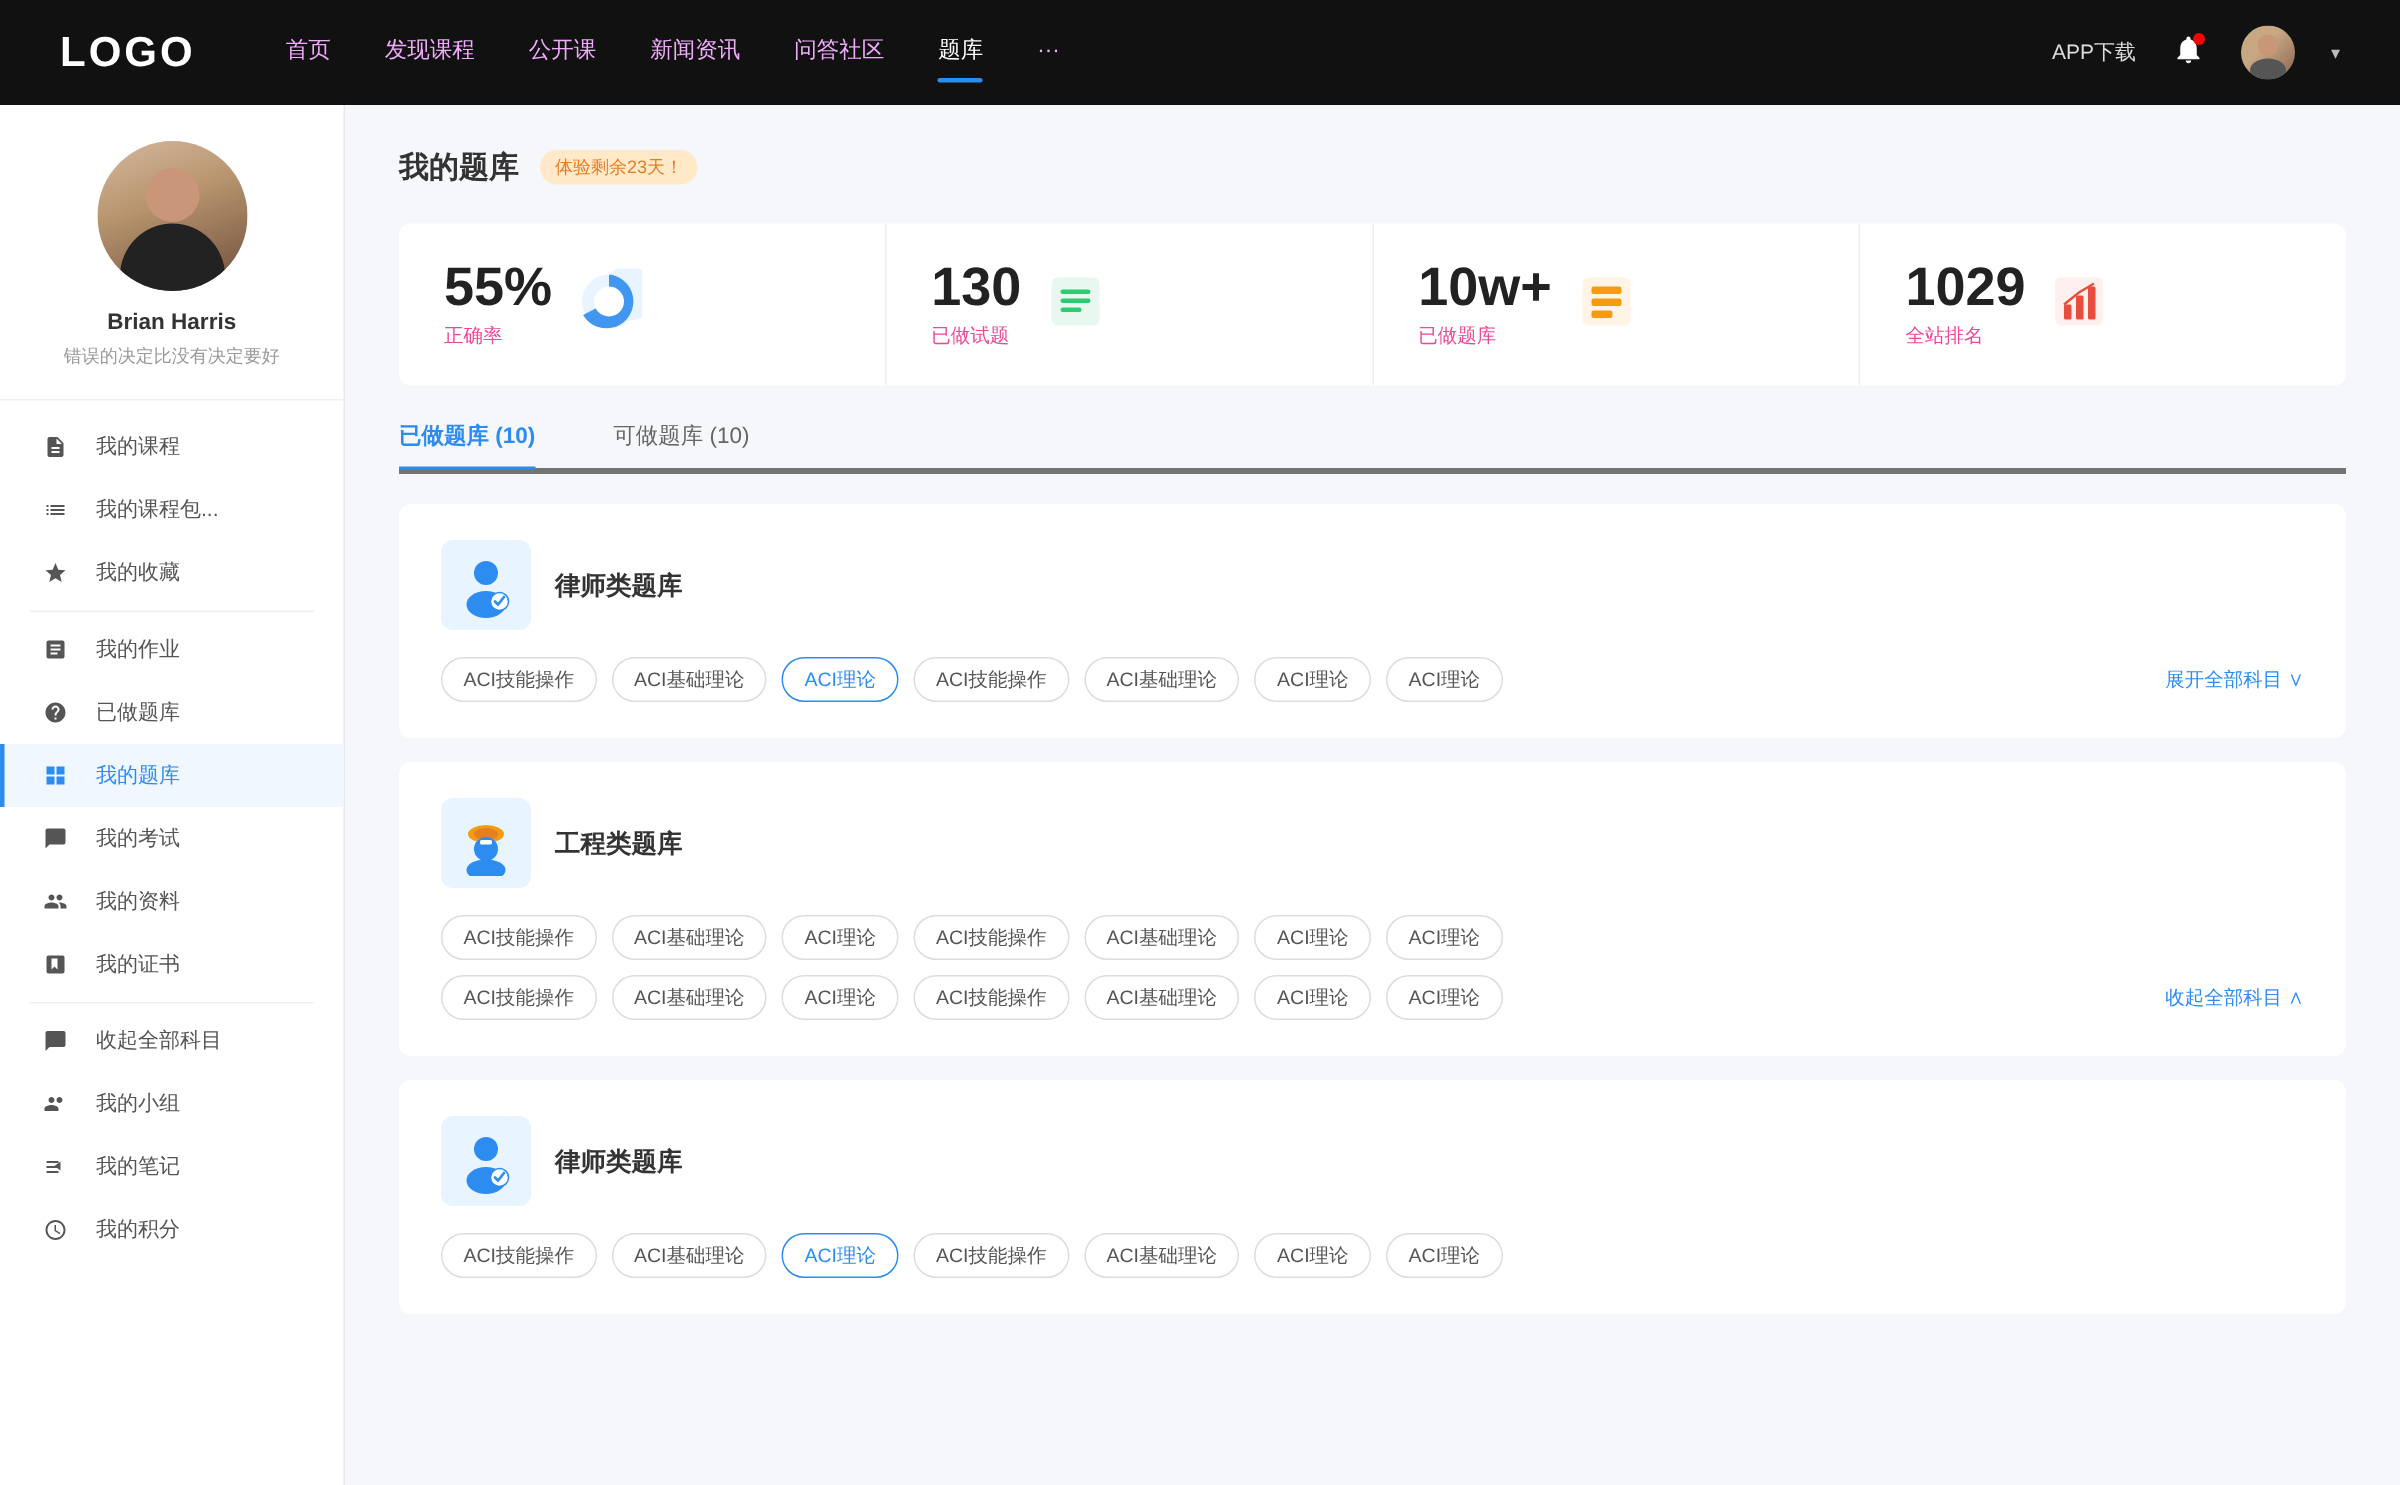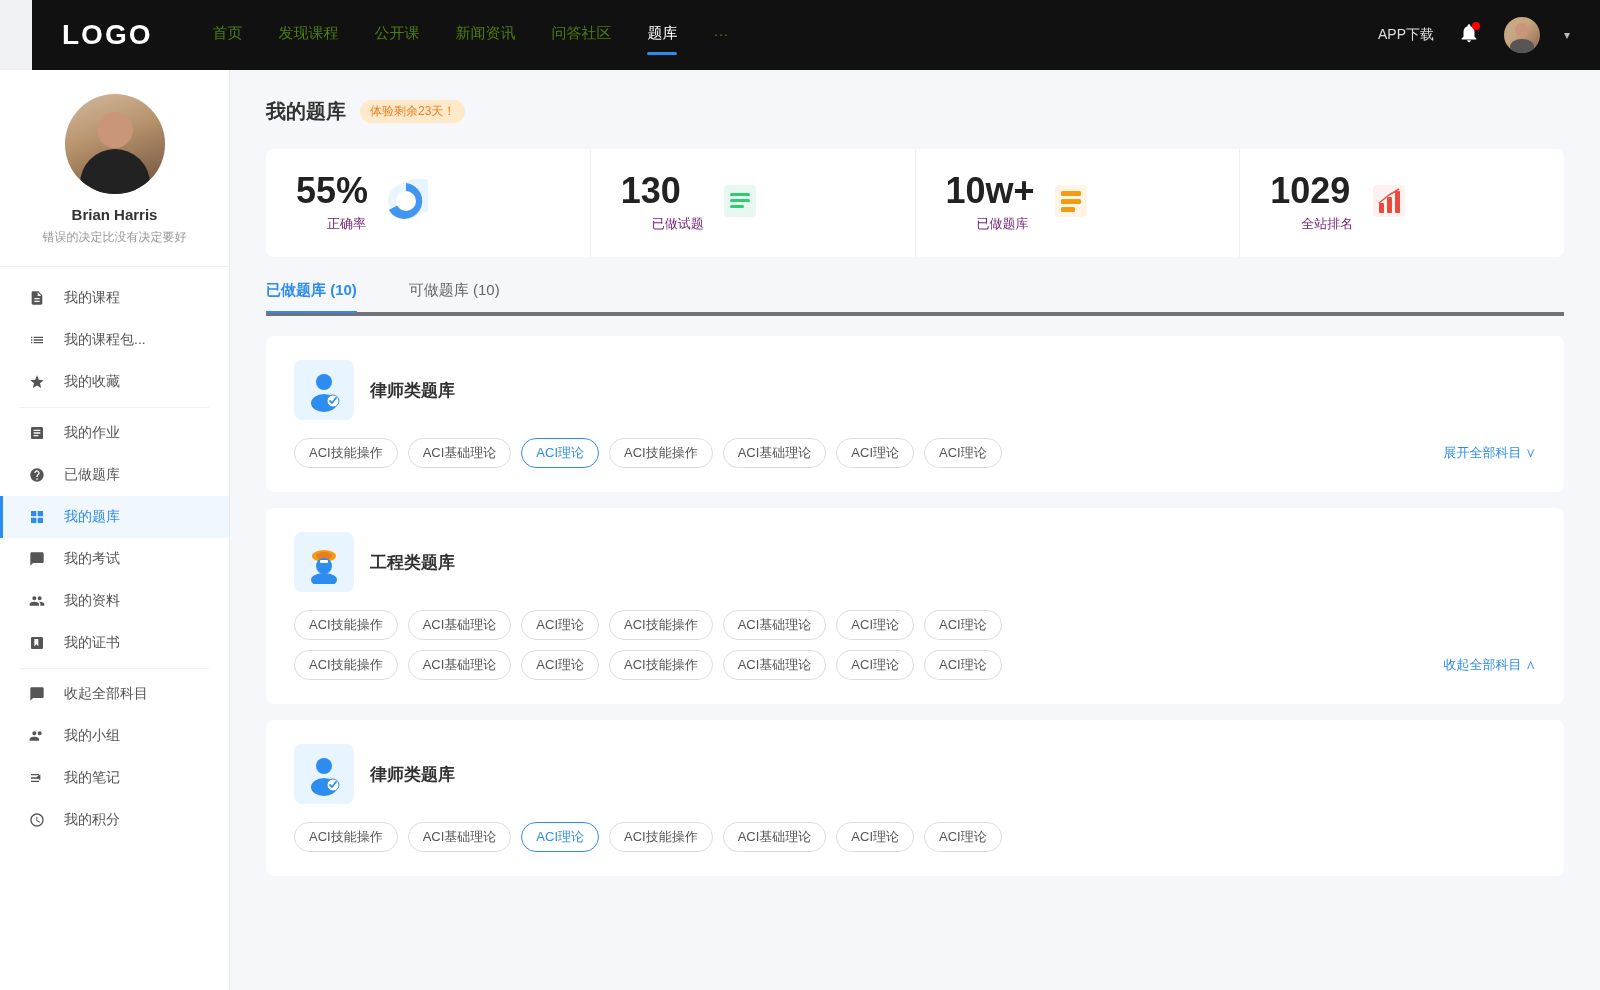--- a/index.html
+++ b/index.html
@@ -4,42 +4,41 @@
   <style>
     * { box-sizing: border-box; margin: 0; padding: 0; }
     body { font-family: -apple-system, BlinkMacSystemFont, "PingFang SC", "Microsoft YaHei", sans-serif; background: #f0f2f5; min-height: 990px; }
 
     
     .navbar {
       background: #111;
       height: 70px;
       display: flex;
       align-items: center;
-      padding: 0 30px;
+      padding: 0 40px;
       color: #fff;
       position: relative;
       z-index: 10;
-      margin-left: 32px;
     }
     .navbar-logo {
       font-size: 28px;
       font-weight: 900;
       letter-spacing: 2px;
       color: #fff;
       margin-right: 60px;
     }
     .navbar-nav {
       display: flex;
       gap: 36px;
       align-items: center;
       flex: 1;
     }
     .nav-item {
       font-size: 15px;
-      color: #4d7c0f;
+      color: #f0abfc;
       cursor: pointer;
       position: relative;
       padding-bottom: 4px;
     }
     .nav-item.active {
       color: #fff;
     }
     .nav-item.active::after {
       content: '';
       position: absolute;
@@ -234,23 +233,22 @@
     .stat-card:last-child { border-right: none; }
     .stat-text {}
     .stat-value {
       font-size: 36px;
       font-weight: 700;
       color: #222;
       line-height: 1;
     }
     .stat-label {
       font-size: 13px;
-      color: #701a75;
+      color: #ec4899;
       margin-top: 6px;
-      margin-left: 31px;
     }
 
     
     .tabs-row {
       display: flex;
       gap: 52px;
       margin-bottom: 20px;
       border-bottom: 4px solid #737373;
     }
     .tab {

